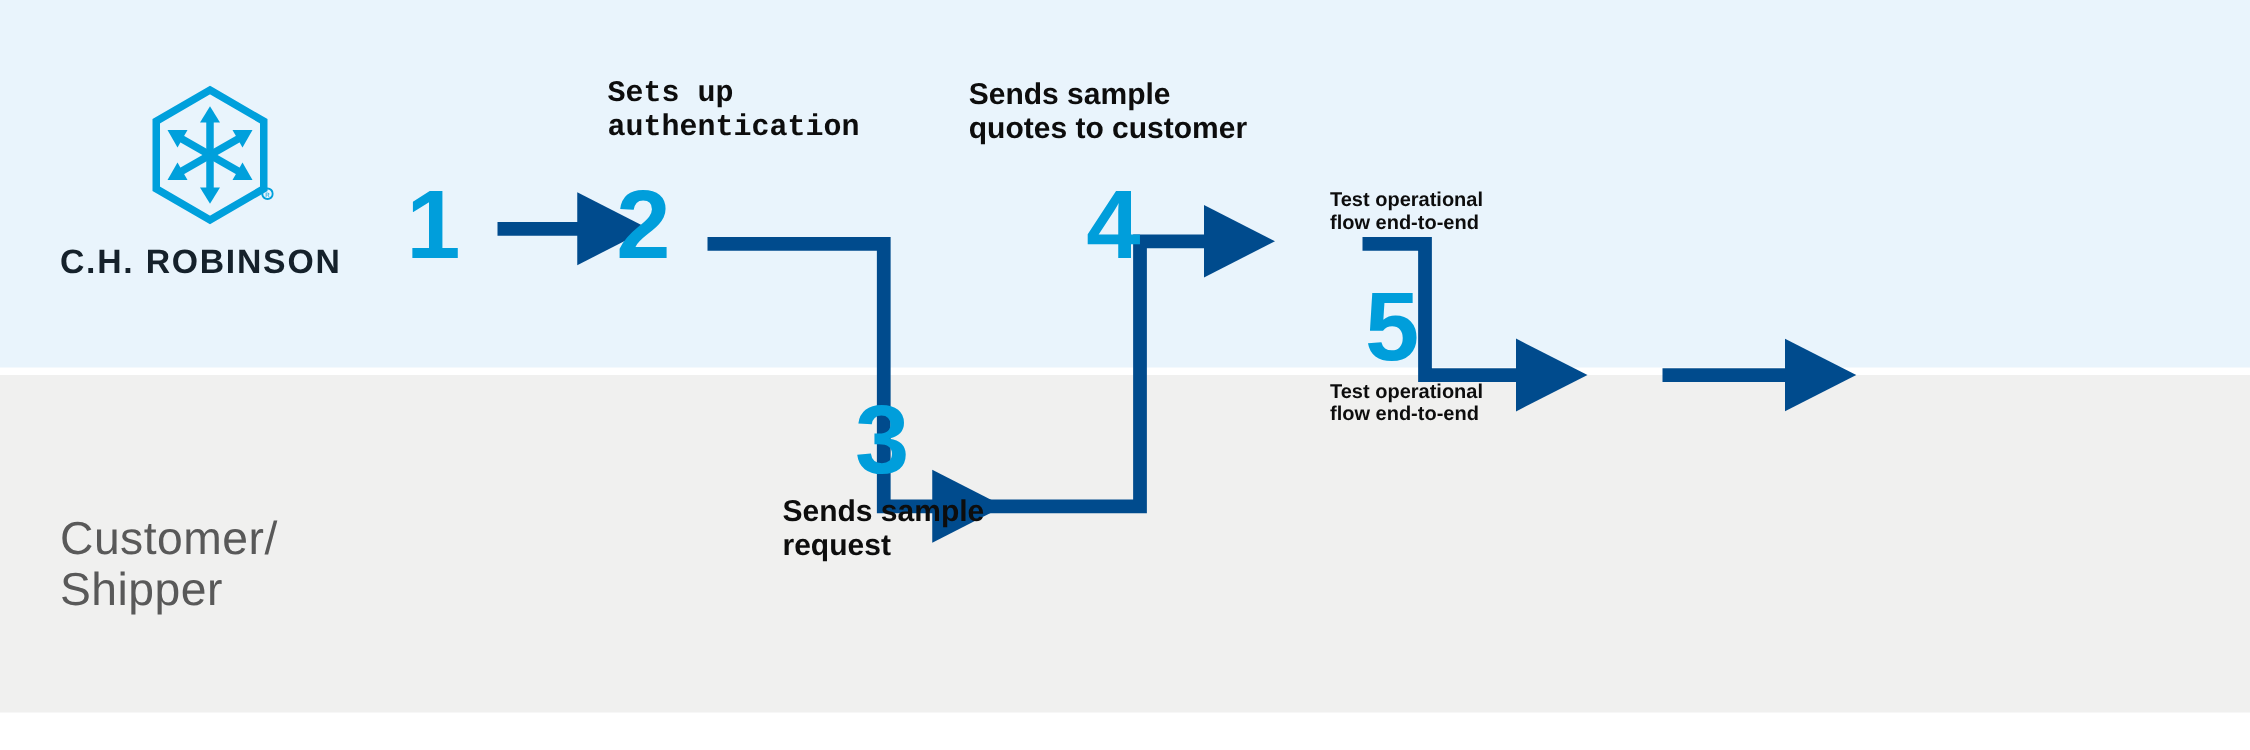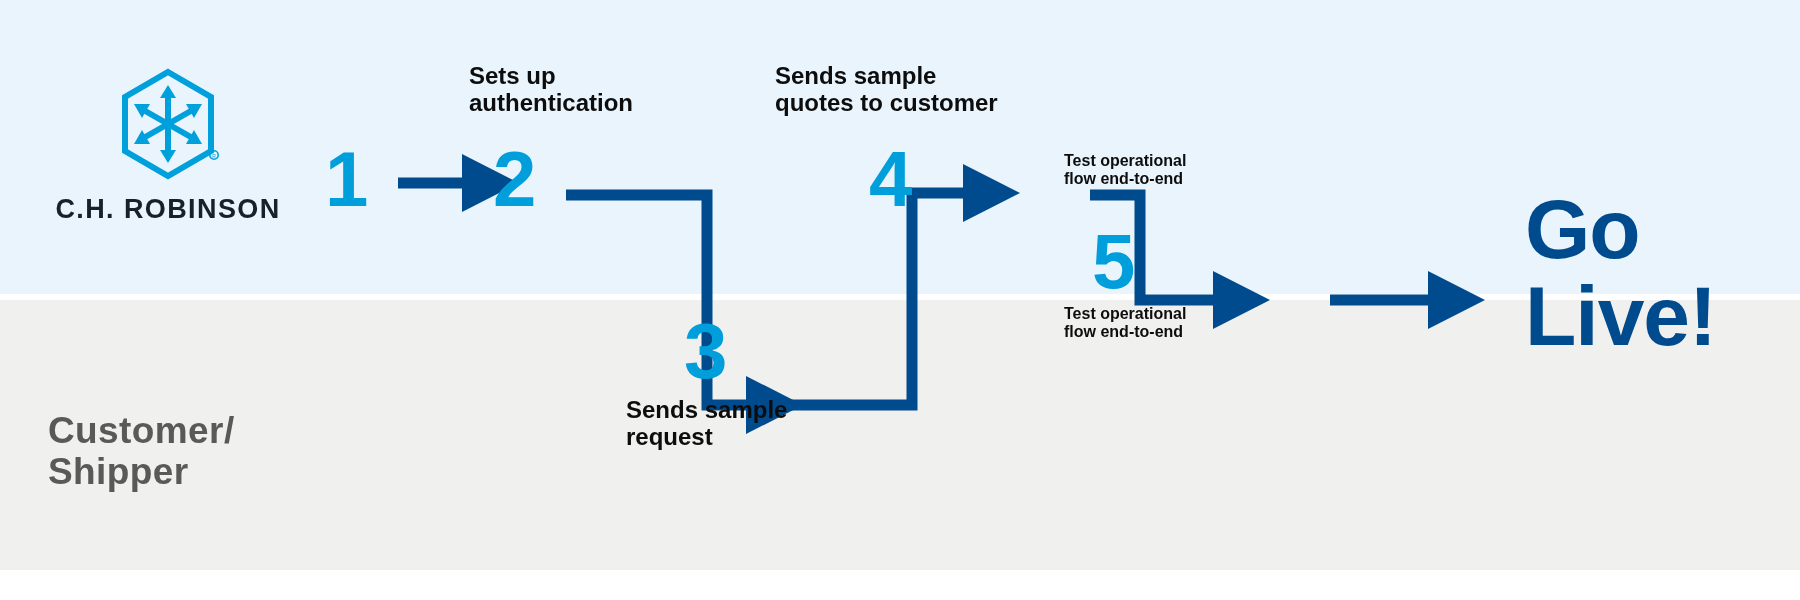--- a/index.html
+++ b/index.html
@@ -41,42 +41,41 @@
     top: 0;
     width: 1800px;
     height: 600px;
   }
   
   .logo-block {
     position: absolute;
     left: 48px;
     top: 68px;
     width: 240px;
-    text-align: center;
   }
   .logo-mark {
     display: block;
     margin: 0 auto;
   }
   .logo-wordmark {
     margin-top: 14px;
     font-size: 27px;
     font-weight: bold;
     letter-spacing: 1.4px;
     color: #15212b;
     white-space: nowrap;
   }
   
   .lane-label {
     position: absolute;
     left: 48px;
     top: 410px;
     width: 300px;
     font-size: 37px;
-    font-weight: bold;
+    font-weight: normal;
     line-height: 1.12;
     color: #595959;
     letter-spacing: 0.4px;
   }
   
   .step-num {
     position: absolute;
     font-size: 78px;
     font-weight: bold;
     line-height: 1;
@@ -174,34 +173,32 @@
       <text x="97" y="89.6" font-size="5" fill="#00a0dc" text-anchor="middle" font-family="Liberation Sans, sans-serif">R</text>
     </svg>
     <div class="logo-wordmark">C.H. ROBINSON</div>
   </div>
 
   <div class="lane-label">Customer/
 Shipper</div>
 
   <div class="step-num" style="left:325px; top:140px;">1</div>
 
-  <div class="caption" style="left:469px; top:62px; width:230px;">Sets up
+  <div class="caption" style="left:486px; top:62px; width:230px;font-family:Liberation Mono, monospace;">Sets up
 authentication</div>
   <div class="step-num" style="left:493px; top:140px;">2</div>
 
   <div class="step-num" style="left:684px; top:312px;">3</div>
   <div class="caption" style="left:626px; top:396px; width:230px;">Sends sample
 request</div>
 
   <div class="caption" style="left:775px; top:62px; width:270px;">Sends sample
 quotes to customer</div>
   <div class="step-num" style="left:869px; top:140px;">4</div>
 
   <div class="caption small" style="left:1064px; top:152px; width:240px;">Test operational
 flow end-to-end</div>
   <div class="step-num" style="left:1092px; top:222px;">5</div>
   <div class="caption small" style="left:1064px; top:305px; width:240px;">Test operational
 flow end-to-end</div>
 
-  <div class="golive">Go
-Live!</div>
 
 </div>
 
 </body></html>

